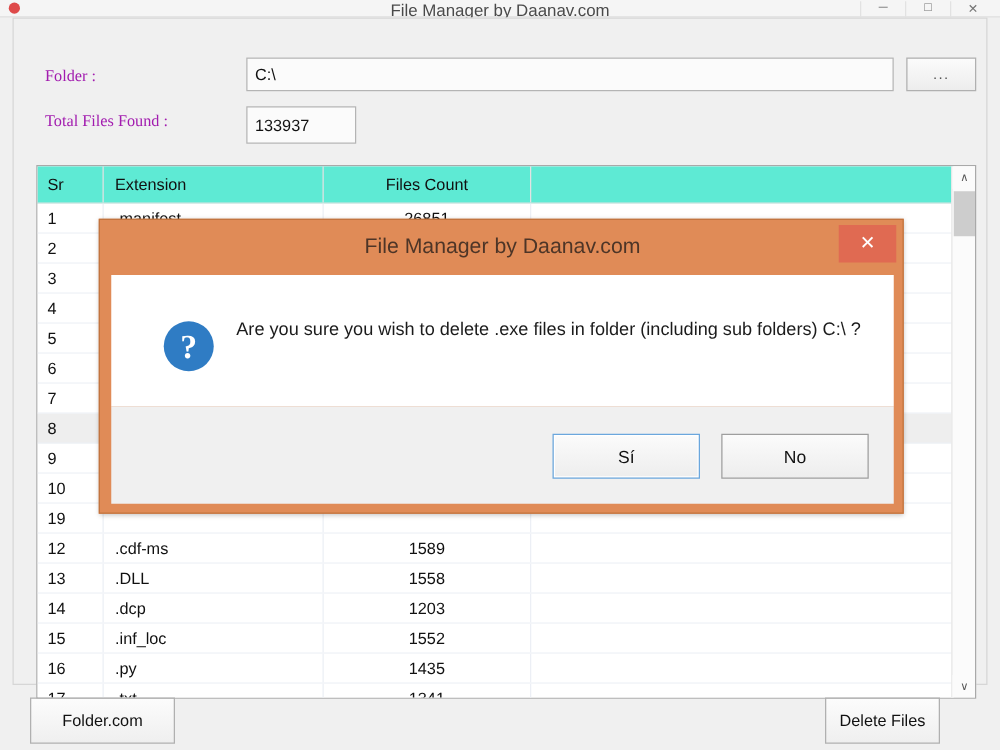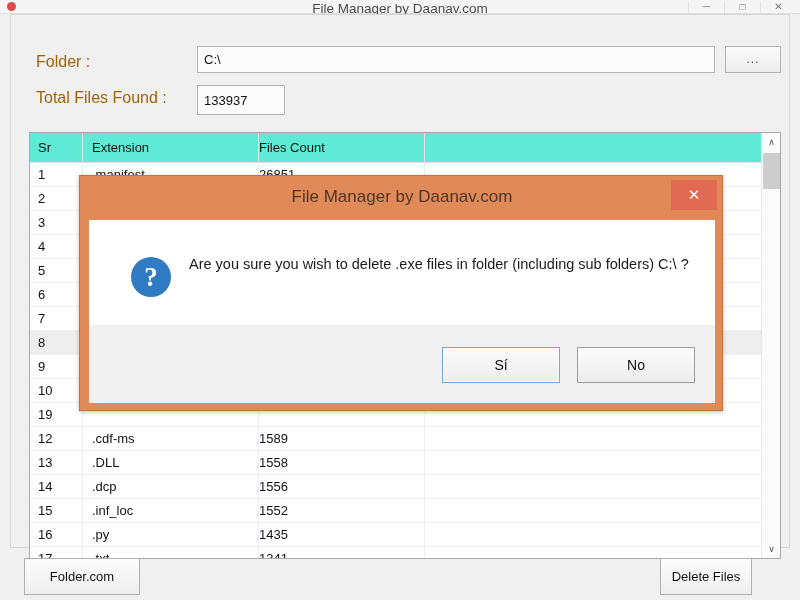--- a/index.html
+++ b/index.html
@@ -63,23 +63,24 @@
     position: absolute;
     left: 10px; top: 14px;
     width: 780px; height: 534px;
     background: #f0f0f0;
     border: 1px solid #d6d6d6;
   }
 
   
   .field-label {
     position: absolute;
-    font-size: 16px;
-    color: #a16207;
+    font-size: 13px;
+    color: #a21caf;
     white-space: nowrap;
+    font-family: Liberation Serif, serif;
   }
   #folder-label { left: 25px; top: 38px; }
   #total-label  { left: 25px; top: 74px; }
 
   #folder-input {
     position: absolute;
     left: 186px; top: 31px;
     width: 518px; height: 27px;
     background: #fbfbfb;
     border: 1px solid #b4b4b4;
@@ -151,21 +152,21 @@
     font-size: 13px;
     color: #111;
     line-height: 24px;
     white-space: nowrap;
     overflow: hidden;
   }
   .grid-row.header .cell { line-height: 30px; }
   .c-sr  { left: 0px;   width: 52px;  padding-left: 8px; }
   .c-ext { left: 52px;  width: 176px; padding-left: 9px;
            border-left: 1px solid #eceff5; }
-  .c-cnt { left: 228px; width: 166px; 
+  .c-cnt { left: 228px; width: 166px; text-align: center;
            border-left: 1px solid #eceff5; }
   .c-pad { left: 394px; width: 339px;
            border-left: 1px solid #eceff5; }
   .grid-row.header .c-ext,
   .grid-row.header .c-cnt,
   .grid-row.header .c-pad { border-left: 1px solid #e2e2e2; }
 
   
   #grid-scrollbar {
     position: absolute;
@@ -402,21 +403,21 @@
         </div>
         <div class="grid-row">
           <div class="cell c-sr">13</div>
           <div class="cell c-ext">.DLL</div>
           <div class="cell c-cnt">1558</div>
           <div class="cell c-pad"></div>
         </div>
         <div class="grid-row">
           <div class="cell c-sr">14</div>
           <div class="cell c-ext">.dcp</div>
-          <div class="cell c-cnt">1556</div>
+          <div class="cell c-cnt">1203</div>
           <div class="cell c-pad"></div>
         </div>
         <div class="grid-row">
           <div class="cell c-sr">15</div>
           <div class="cell c-ext">.inf_loc</div>
           <div class="cell c-cnt">1552</div>
           <div class="cell c-pad"></div>
         </div>
         <div class="grid-row">
           <div class="cell c-sr">16</div>

